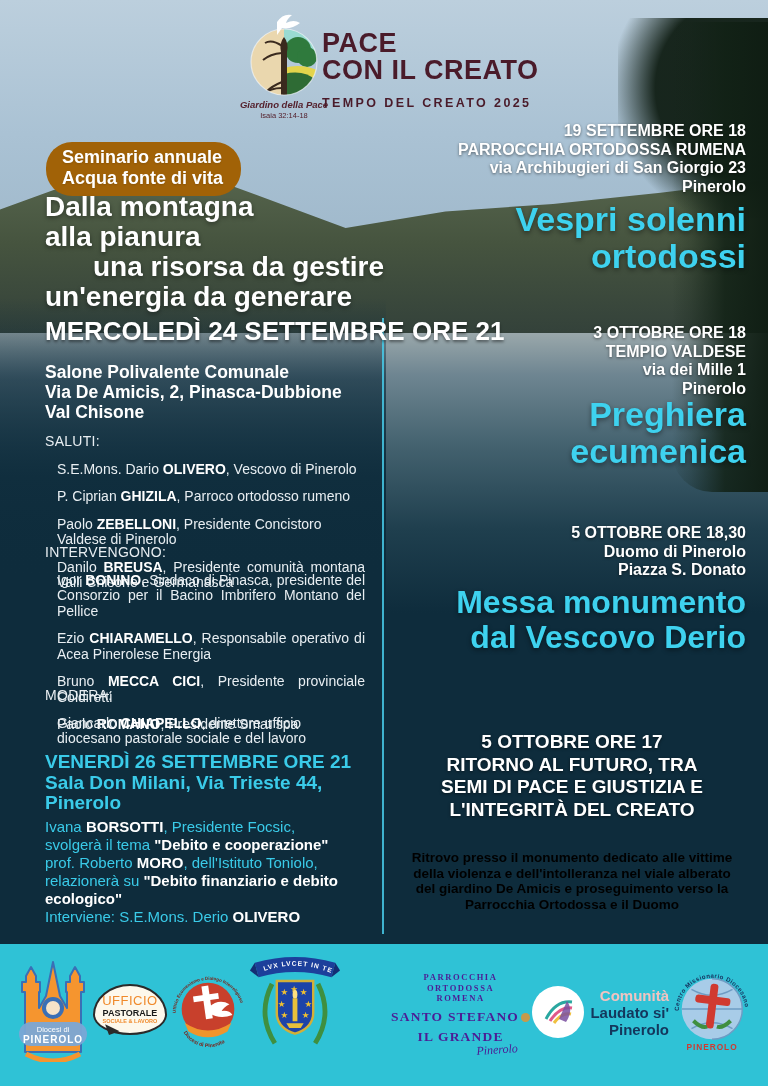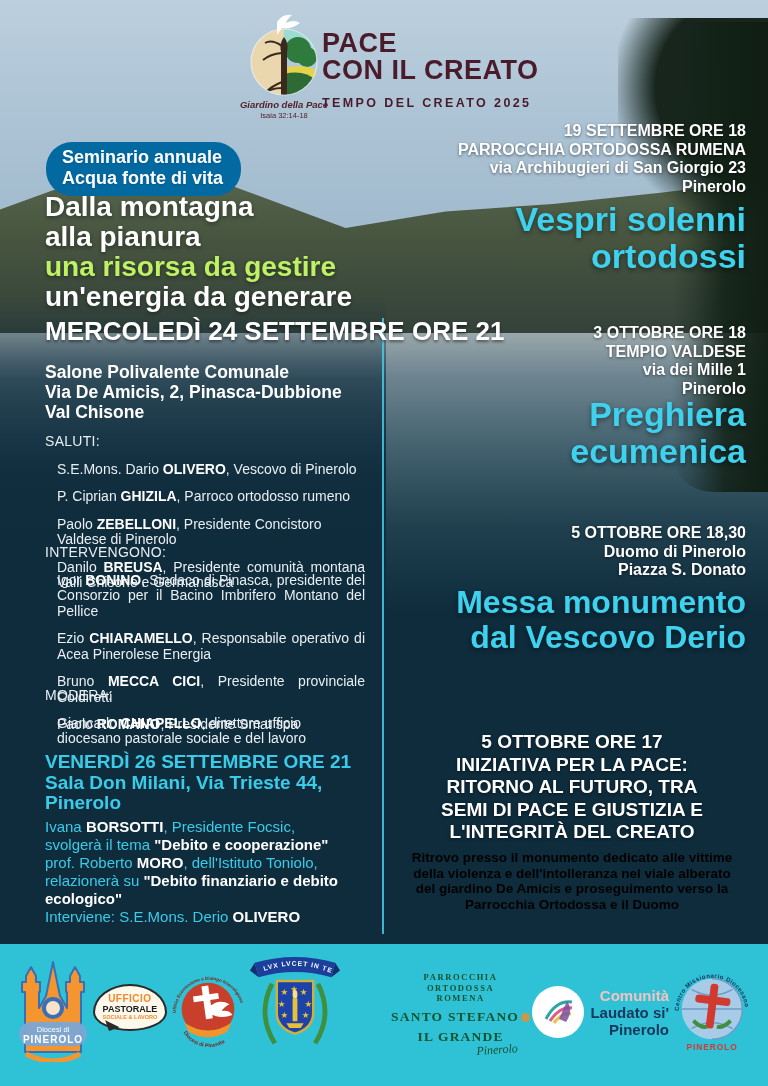--- a/index.html
+++ b/index.html
@@ -26,26 +26,26 @@
 
   
   .brand-title{left:322px;top:30px;color:#4a1b2a;font-weight:800;font-size:27px;line-height:27px;letter-spacing:.5px;}
   .brand-sub{margin-top:6px;font-size:12.5px;font-weight:700;letter-spacing:2.4px;}
   .logo-mark{left:244px;top:10px;}
   .logo-caption{left:210px;top:99px;width:148px;text-align:center;color:#54202c;}
   .logo-caption .c1{font-size:9.5px;font-weight:700;font-style:italic;}
   .logo-caption .c2{font-size:7.5px;font-weight:400;margin-top:1px;}
 
   
-  .badge{left:46px;top:142px;background:#0369a1;color:#fff;border-radius:26px;
+  .badge{left:46px;top:142px;background:#a16207;color:#fff;border-radius:26px;
     padding:5px 18px 7px 16px;font-size:18px;line-height:21px;font-weight:600;
     text-shadow:0 1px 2px rgba(0,0,0,.15);}
   .headline{left:45px;top:192px;width:345px;color:#fff;font-weight:800;font-size:28px;line-height:30px;
     text-shadow:0 2px 4px rgba(0,0,0,.4);}
-  .cyan{color:#bef264;}
+  .cyan{color:#ffffff;margin-left:48px;}
   .date1{left:45px;top:316px;color:#fff;font-weight:800;font-size:26px;text-shadow:0 2px 3px rgba(0,0,0,.45);}
   .venue1{left:45px;top:362px;color:#fff;font-weight:800;font-size:17.5px;line-height:20px;}
   .plist{left:45px;top:0;width:332px;color:#e8eef2;font-size:14px;line-height:15.5px;}
   .plist .lbl{margin:0 0 2px 0;letter-spacing:.3px;}
   .plist p{margin:12px;}
   .plist .just{text-align:justify;}
   .nm{font-weight:800;color:#fff;}
   .saluti{top:434px;} .interv{top:545px;} .modera{top:688px;}
   .event2{left:45px;top:752px;color:#3acbe9;font-weight:800;font-size:19px;line-height:20.5px;}
   .closing{left:45px;top:818px;width:336px;color:#3acbe9;font-size:15px;line-height:18px;}
@@ -64,26 +64,26 @@
 
   
   .strip{left:0;top:944px;width:768px;height:142px;background:#2fc2d6;
     display:flex;justify-content:space-between;align-items:flex-start;padding:0 14px;box-sizing:border-box;}
   .strip svg text{font-family:"Liberation Sans",sans-serif;}
   .lg-diocesi{margin-top:8px;}
   .lg-bubble{margin-top:40px;width:66px;background:#fdf8ec;border:2px solid #2a2a2a;border-radius:50% 50% 50% 50%/60% 60% 40% 40%;
     padding:7px 2px 9px 2px;text-align:center;position:relative;}
   .lg-bubble:after{content:"";position:absolute;left:6px;bottom:-10px;border:8px solid transparent;
     border-top-color:#2a2a2a;transform:rotate(25deg);}
-  .lg-bubble .b1{color:#f08a2c;font-weight:700;font-size:10px;letter-spacing:.5px;}
+  .lg-bubble .b1{color:#f08a2c;font-weight:400;font-size:13px;letter-spacing:.5px;}
   .lg-bubble .b2{color:#1a1a1a;font-weight:800;font-size:9px;}
   .lg-bubble .b3{color:#f08a2c;font-weight:800;font-size:5.5px;}
   .lg-ecum{margin-top:24px;}
   .lg-crest{margin-top:4px;}
-  .lg-parr{margin-top:28px;width:142px;text-align:center;color:#14532d;font-family:"Liberation Serif",serif;margin-left:48px;}
+  .lg-parr{margin-top:28px;width:142px;text-align:center;color:#4c1d95;font-family:"Liberation Serif",serif;margin-left:48px;}
   .lg-parr .p-sm{font-size:8.5px;font-weight:700;letter-spacing:1.6px;line-height:10.5px;}
   .lg-parr .p-lg{font-size:13.5px;font-weight:700;letter-spacing:1.2px;line-height:15px;margin-top:5px;}
   .lg-parr .dotico{display:inline-block;width:9px;height:9px;border-radius:50%;background:#c79a4b;vertical-align:middle;margin-left:2px;}
   .lg-parr .p-script{font-style:italic;font-size:12px;margin-top:1px;transform:rotate(-4deg);text-align:right;padding-right:14px;}
   .lg-laud{margin-top:42px;display:flex;align-items:center;gap:6px;}
   .lg-laud .circle{width:52px;height:52px;border-radius:50%;background:#fff;display:flex;align-items:center;justify-content:center;}
   .lg-laud .txt{text-align:right;line-height:17px;font-weight:800;font-size:15px;color:#14375c;}
   .lg-laud .lt1{color:#f2c3c0;}
   .lg-miss{margin-top:20px;}
 </style>
@@ -219,21 +219,20 @@
     <div>Duomo di Pinerolo</div>
     <div>Piazza S. Donato</div>
   </div>
   <div class="abs rcol rtitle v3">
     <div>Messa monumento</div>
     <div>dal Vescovo Derio</div>
   </div>
 
   <div class="abs rcol rhead t4">
     <div>5 OTTOBRE ORE 17</div>
-    <div>INIZIATIVA PER LA PACE:</div>
     <div>RITORNO AL FUTURO, TRA</div>
     <div>SEMI DI PACE E GIUSTIZIA E</div>
     <div>L'INTEGRITÀ DEL CREATO</div>
   </div>
   <div class="abs note">Ritrovo presso il monumento dedicato alle vittime della violenza e dell'intolleranza nel viale alberato del giardino De Amicis e proseguimento verso la Parrocchia Ortodossa e il Duomo</div>
 
   <div class="abs strip">
 
     <div class="lg-diocesi">
       <svg width="78" height="110" viewBox="0 0 78 110">

